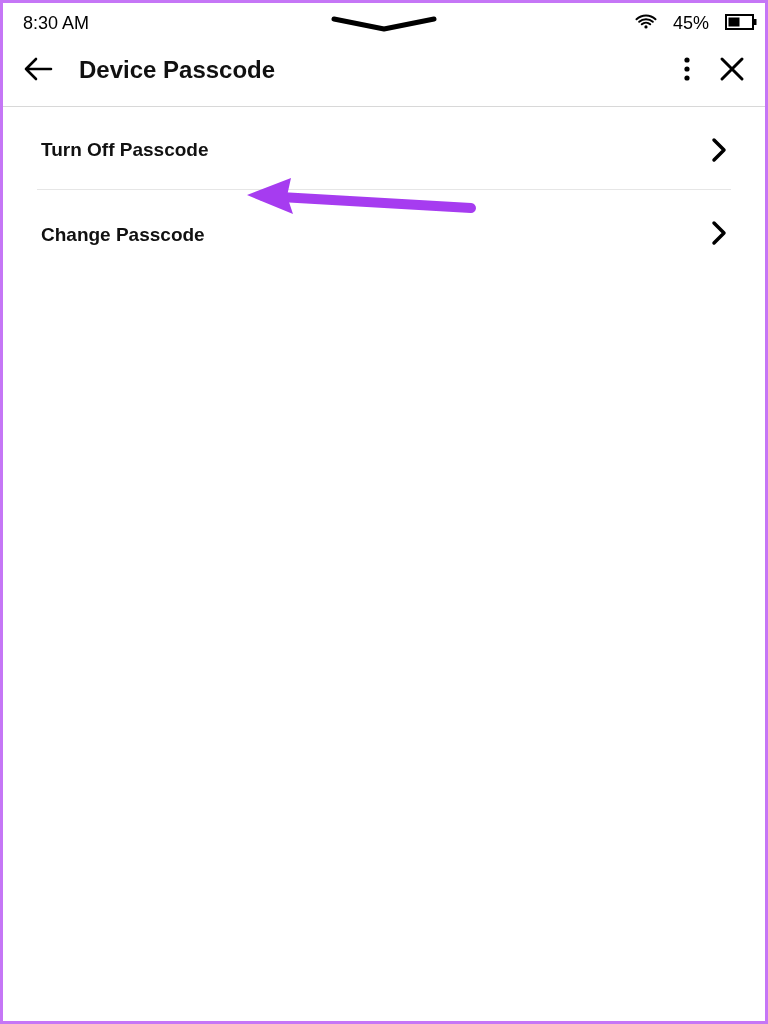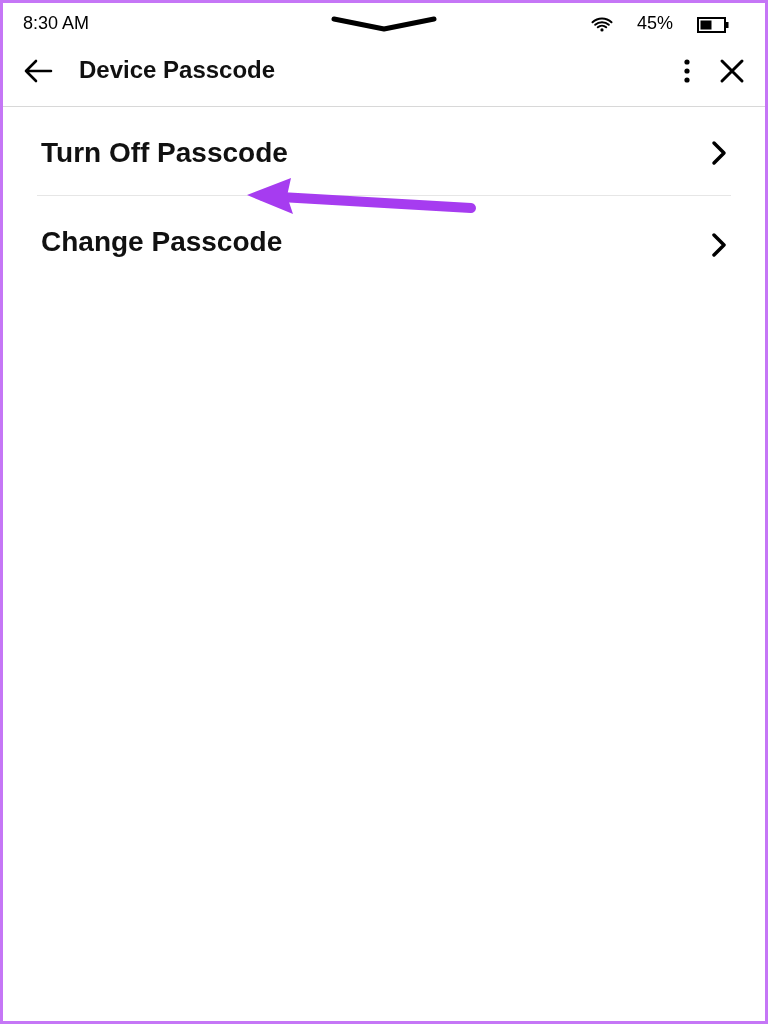--- a/index.html
+++ b/index.html
@@ -9,40 +9,40 @@
       font-family: -apple-system, BlinkMacSystemFont, "Segoe UI", Helvetica, Arial, sans-serif;
       background: #fff;
       border: 3px solid #c576f6;
       position: relative;
       overflow: hidden;
     }
     .status-bar {
       display: flex;
       justify-content: space-between;
       align-items: center;
-      padding: 10px 36px 4px 20px;
+      padding: 10px 8px 4px 20px;
       font-size: 18px;
       color: #000;
     }
     .status-left { font-weight: 400; }
     .status-right {
       display: flex;
-      align-items: flex-end;
-      gap: 24px;
+      align-items: flex-start;
+      gap: 16px;
     }
     .wifi-icon svg, .battery-icon svg { display: block; }
     .swipe-handle {
       position: absolute;
       top: 12px;
       left: 50%;
       transform: translateX(-50%);
     }
     .header {
       display: flex;
-      align-items: flex-end;
+      align-items: flex-start;
       padding: 18px 20px 22px 20px;
       border-bottom: 1px solid #d8d8d8;
     }
     .back-btn {
       width: 36px;
       display: flex;
       align-items: center;
       justify-content: flex-start;
     }
     .header-title {
@@ -71,21 +71,21 @@
       justify-content: space-between;
       padding: 30px 4px 26px 4px;
       cursor: pointer;
       position: relative;
     }
     .list-item + .list-item {
       border-top: 1px solid #e6e6e6;
       align-items: flex-end;
     }
     .list-item .label {
-      font-size: 28px;
+      font-size: 19px;
       font-weight: 700;
       color: #111;
     }
     .chevron svg { display: block; }
     .annotation-arrow {
       position: absolute;
       left: 240px;
       top: 175px;
       pointer-events: none;
     }

